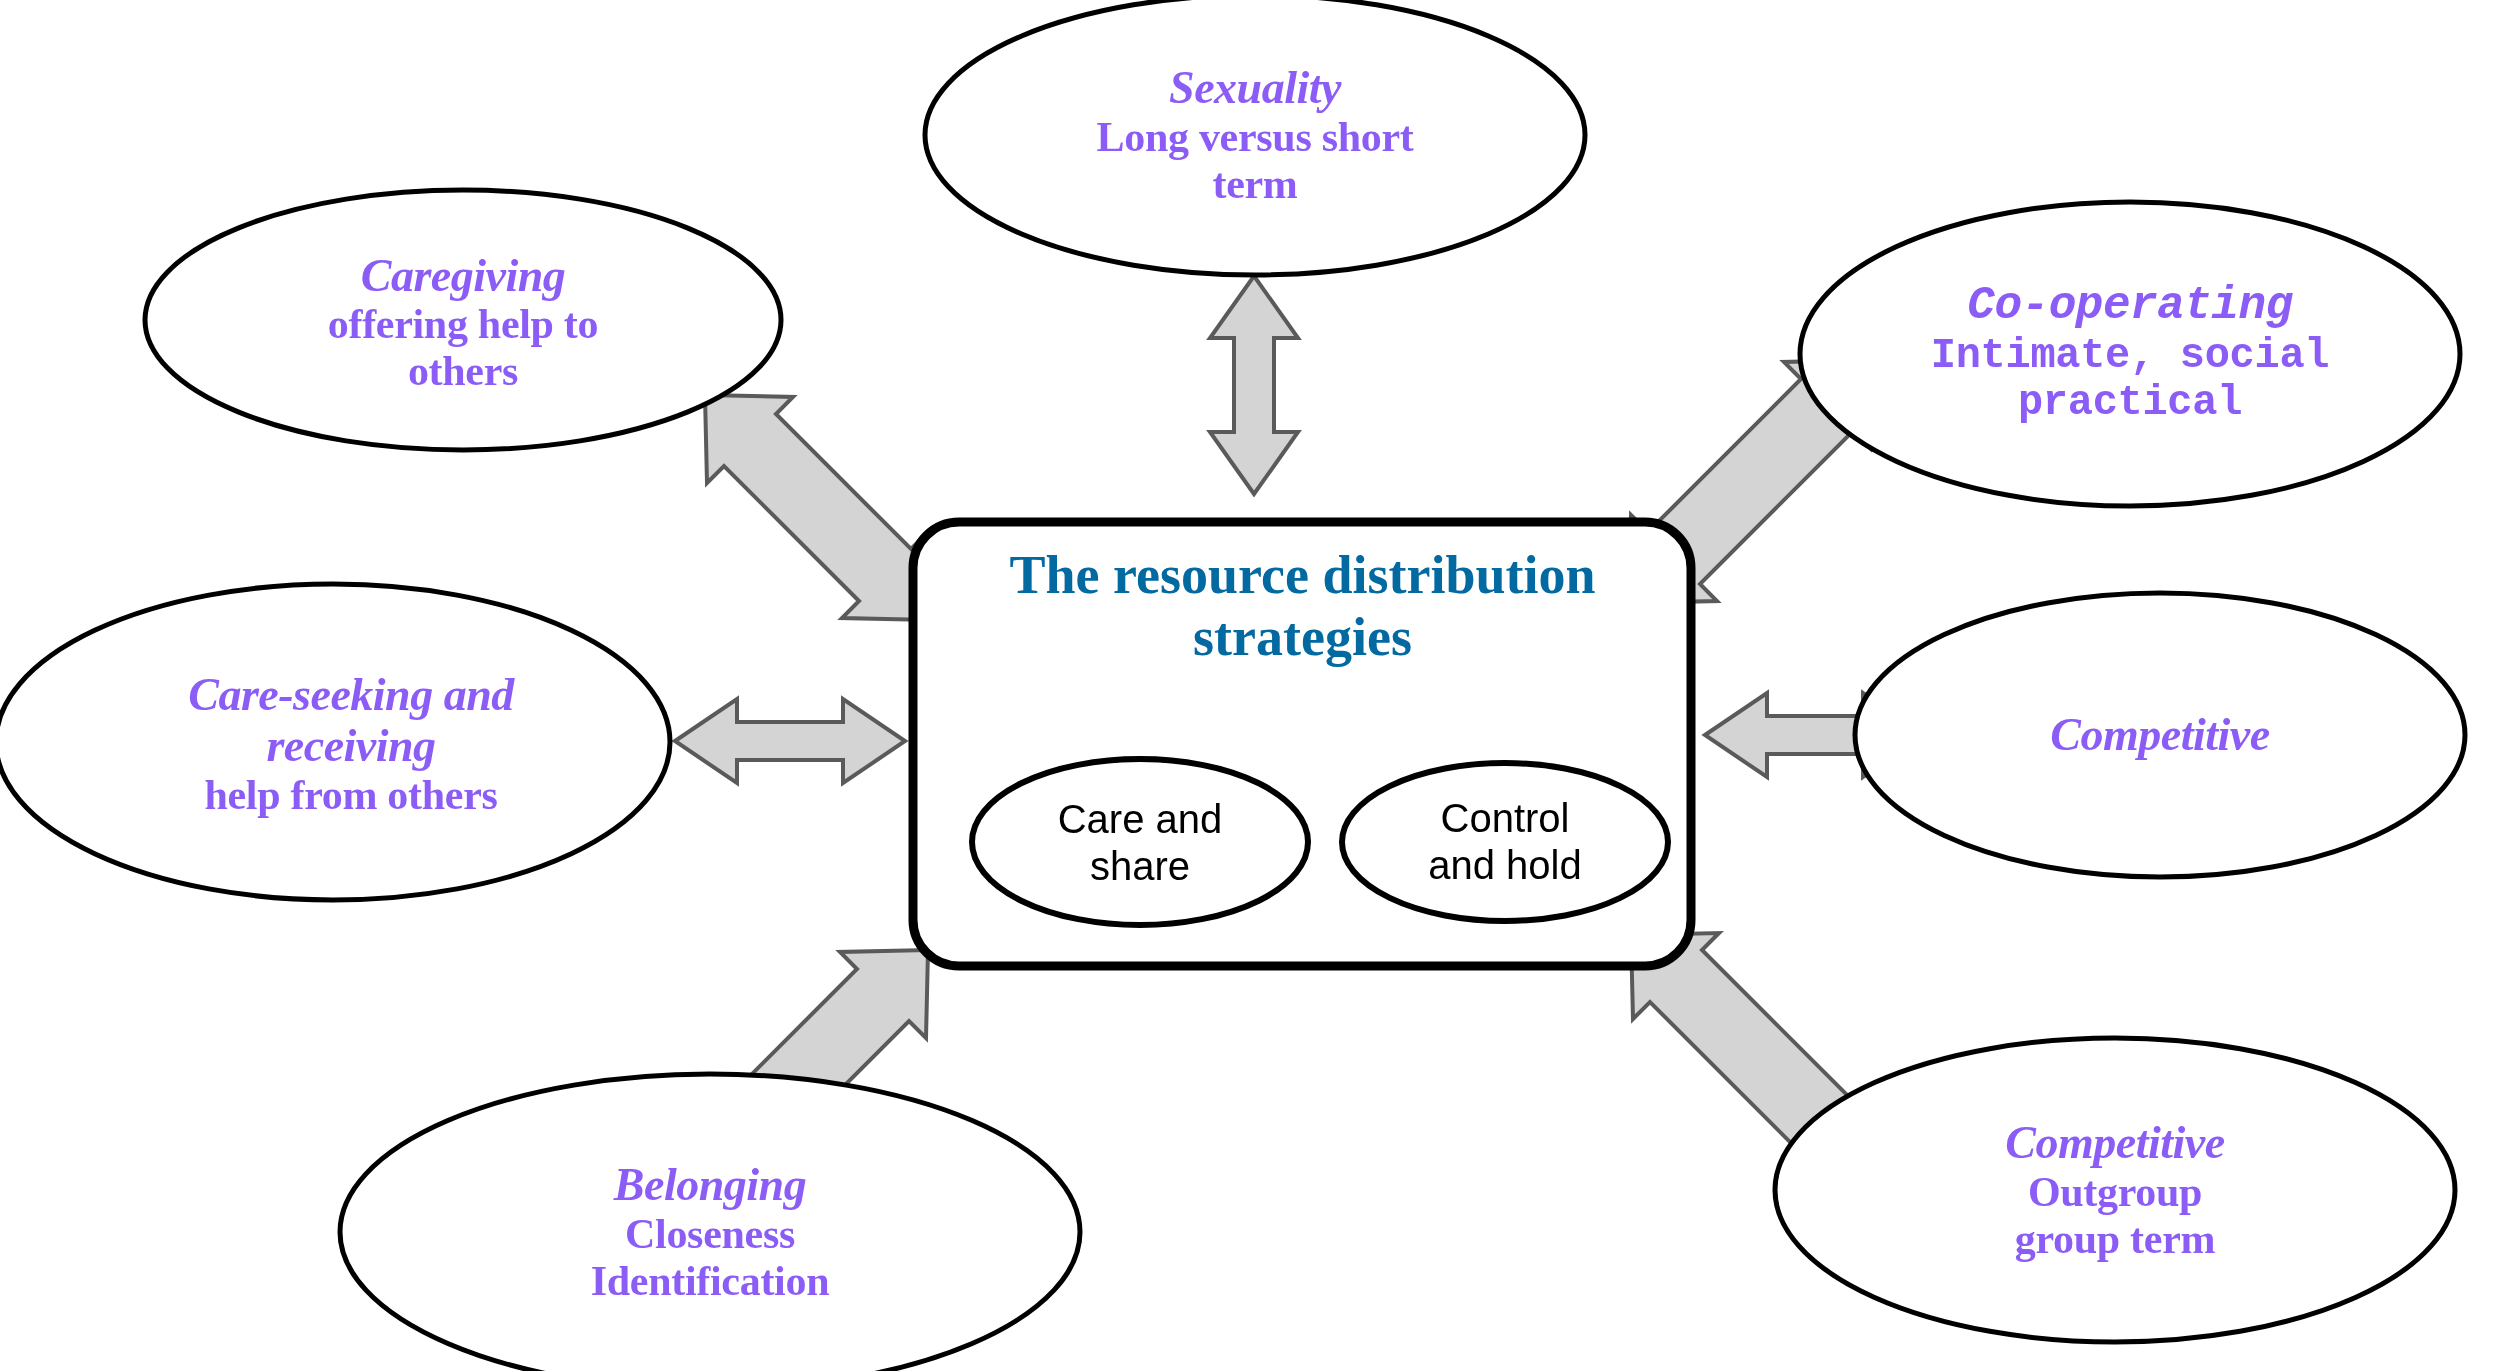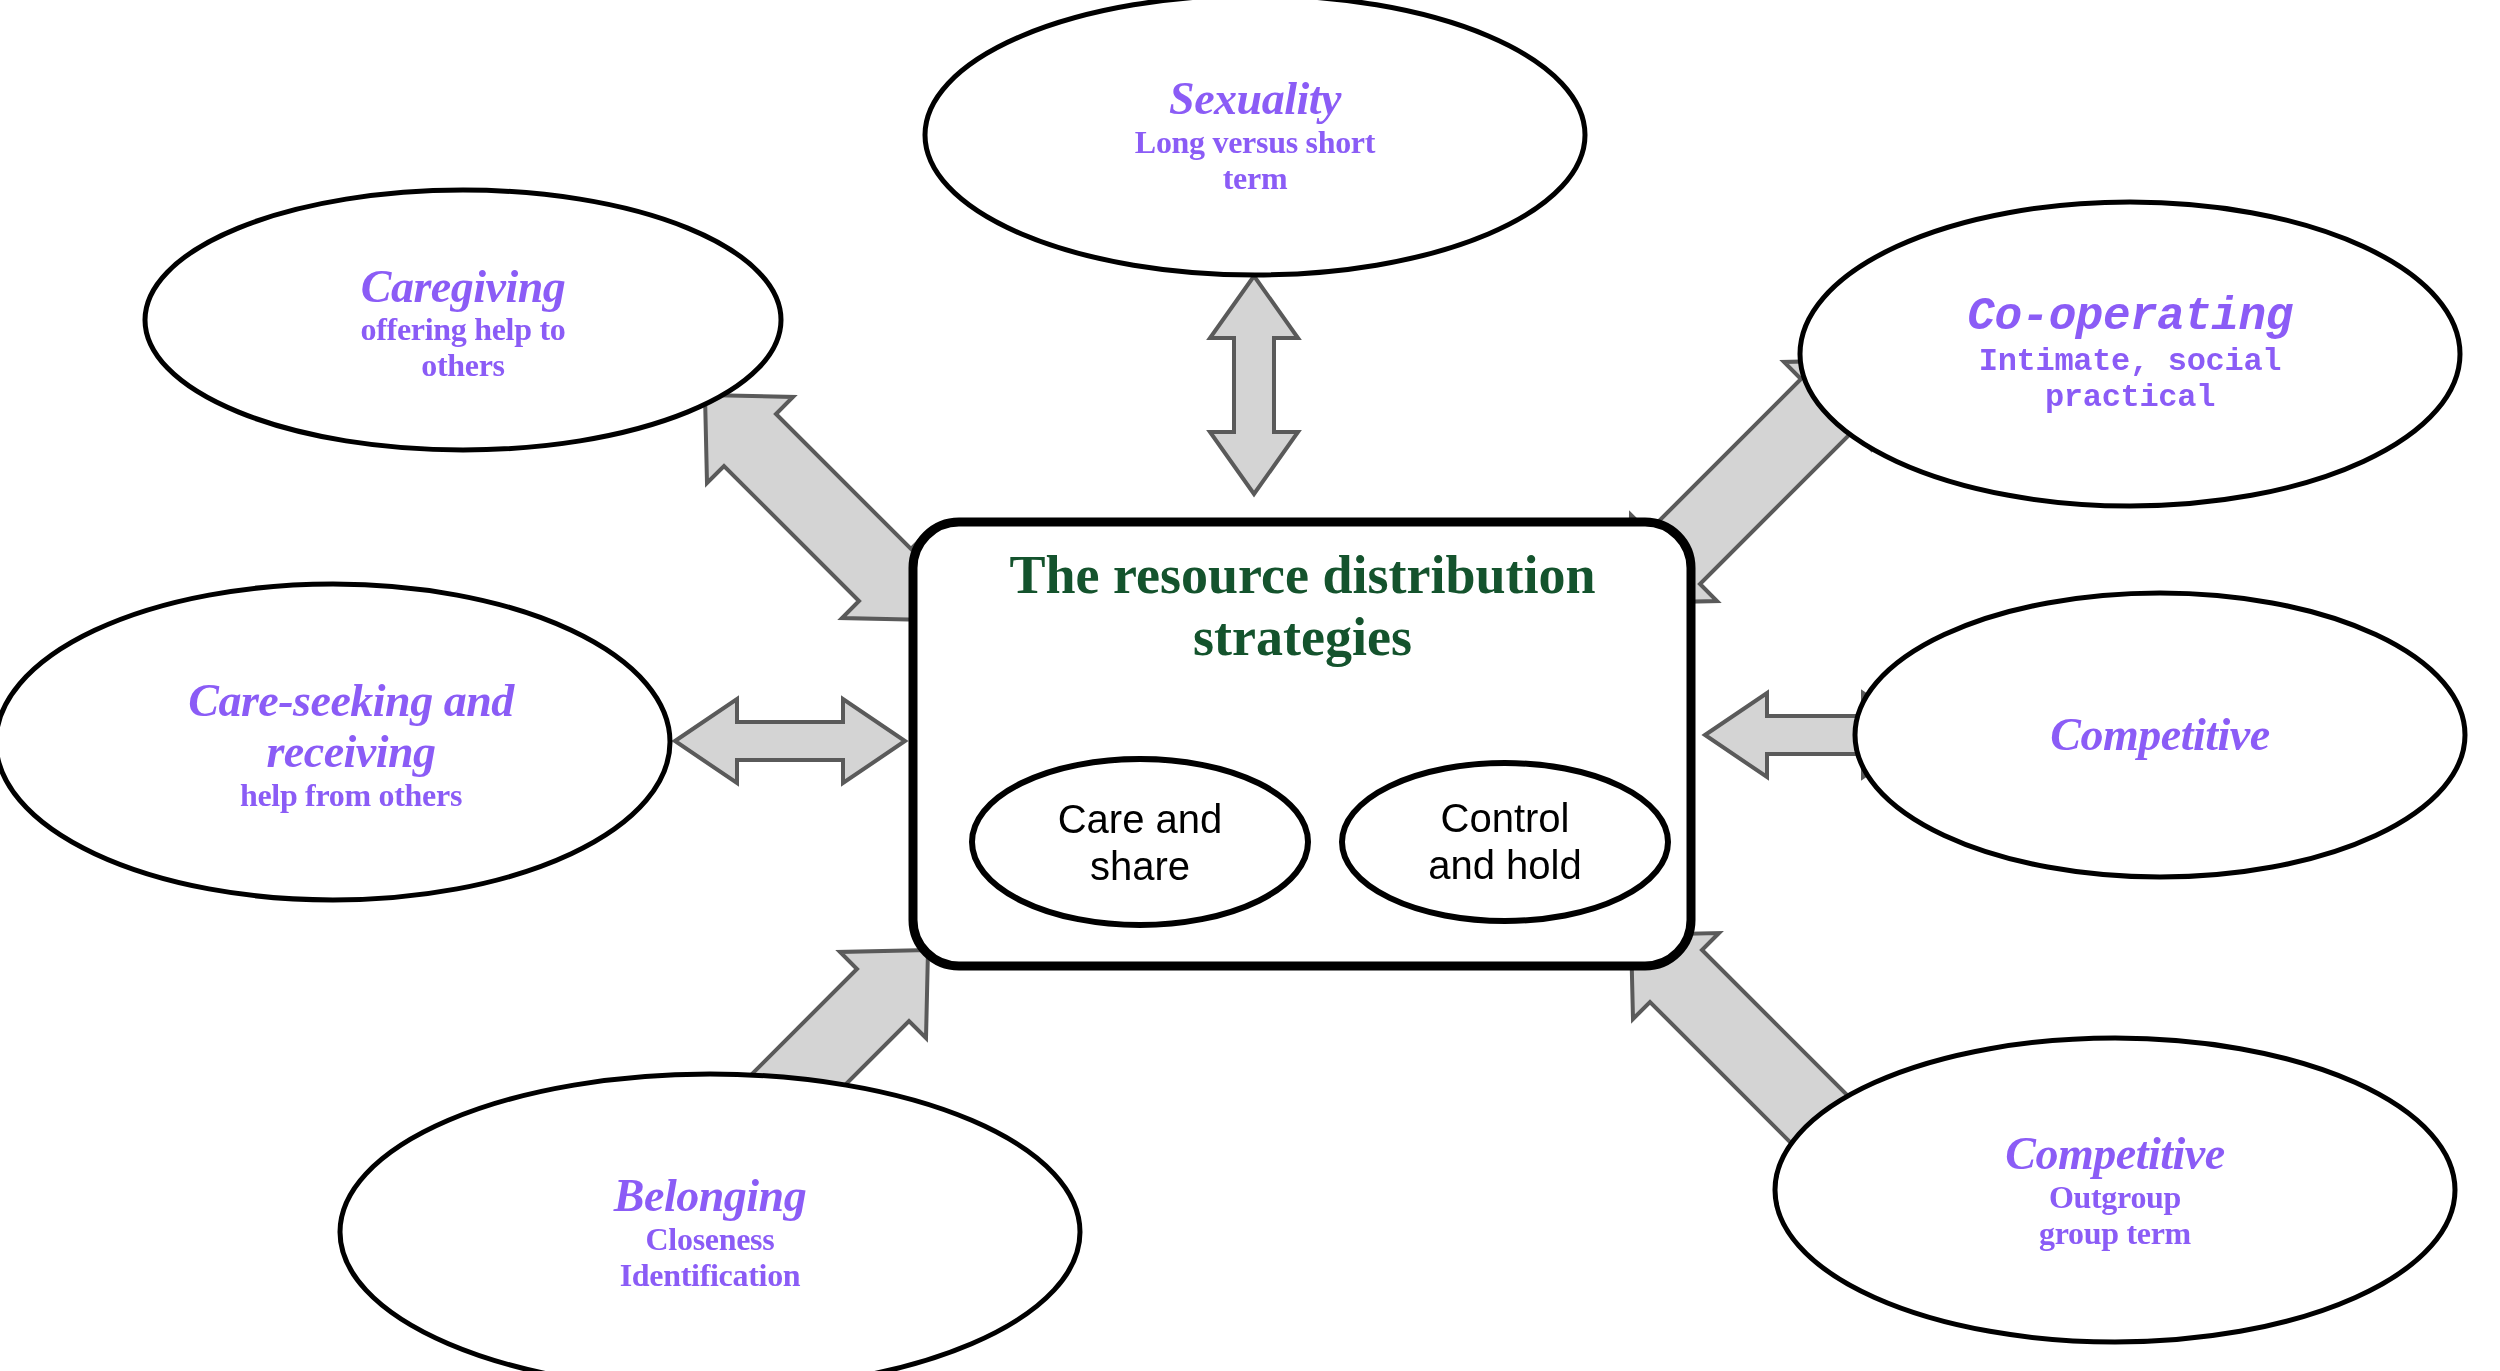--- a/index.html
+++ b/index.html
@@ -41,37 +41,37 @@
   }
   .node .title {
     font-style: italic;
     font-weight: bold;
     font-size: 46px;
     letter-spacing: -0.5px;
     white-space: pre-line;
   }
   .node .sub {
     font-weight: bold;
-    font-size: 32px;
+    font-size: 42px;
     letter-spacing: -0.3px;
     white-space: pre-line;
   }
 
   
   #center-box-label {
     position: absolute;
     z-index: 3;
     left: 930px;
     top: 545px;
     width: 745px;
     text-align: center;
     font-weight: bold;
     font-size: 54px;
     line-height: 1.14;
-    color: #14532d;
+    color: #0369a1;
     white-space: pre-line;
   }
   .inner-label {
     position: absolute;
     z-index: 3;
     display: flex;
     align-items: center;
     justify-content: center;
     text-align: center;
     font-family: "Liberation Sans", "DejaVu Sans", sans-serif;

